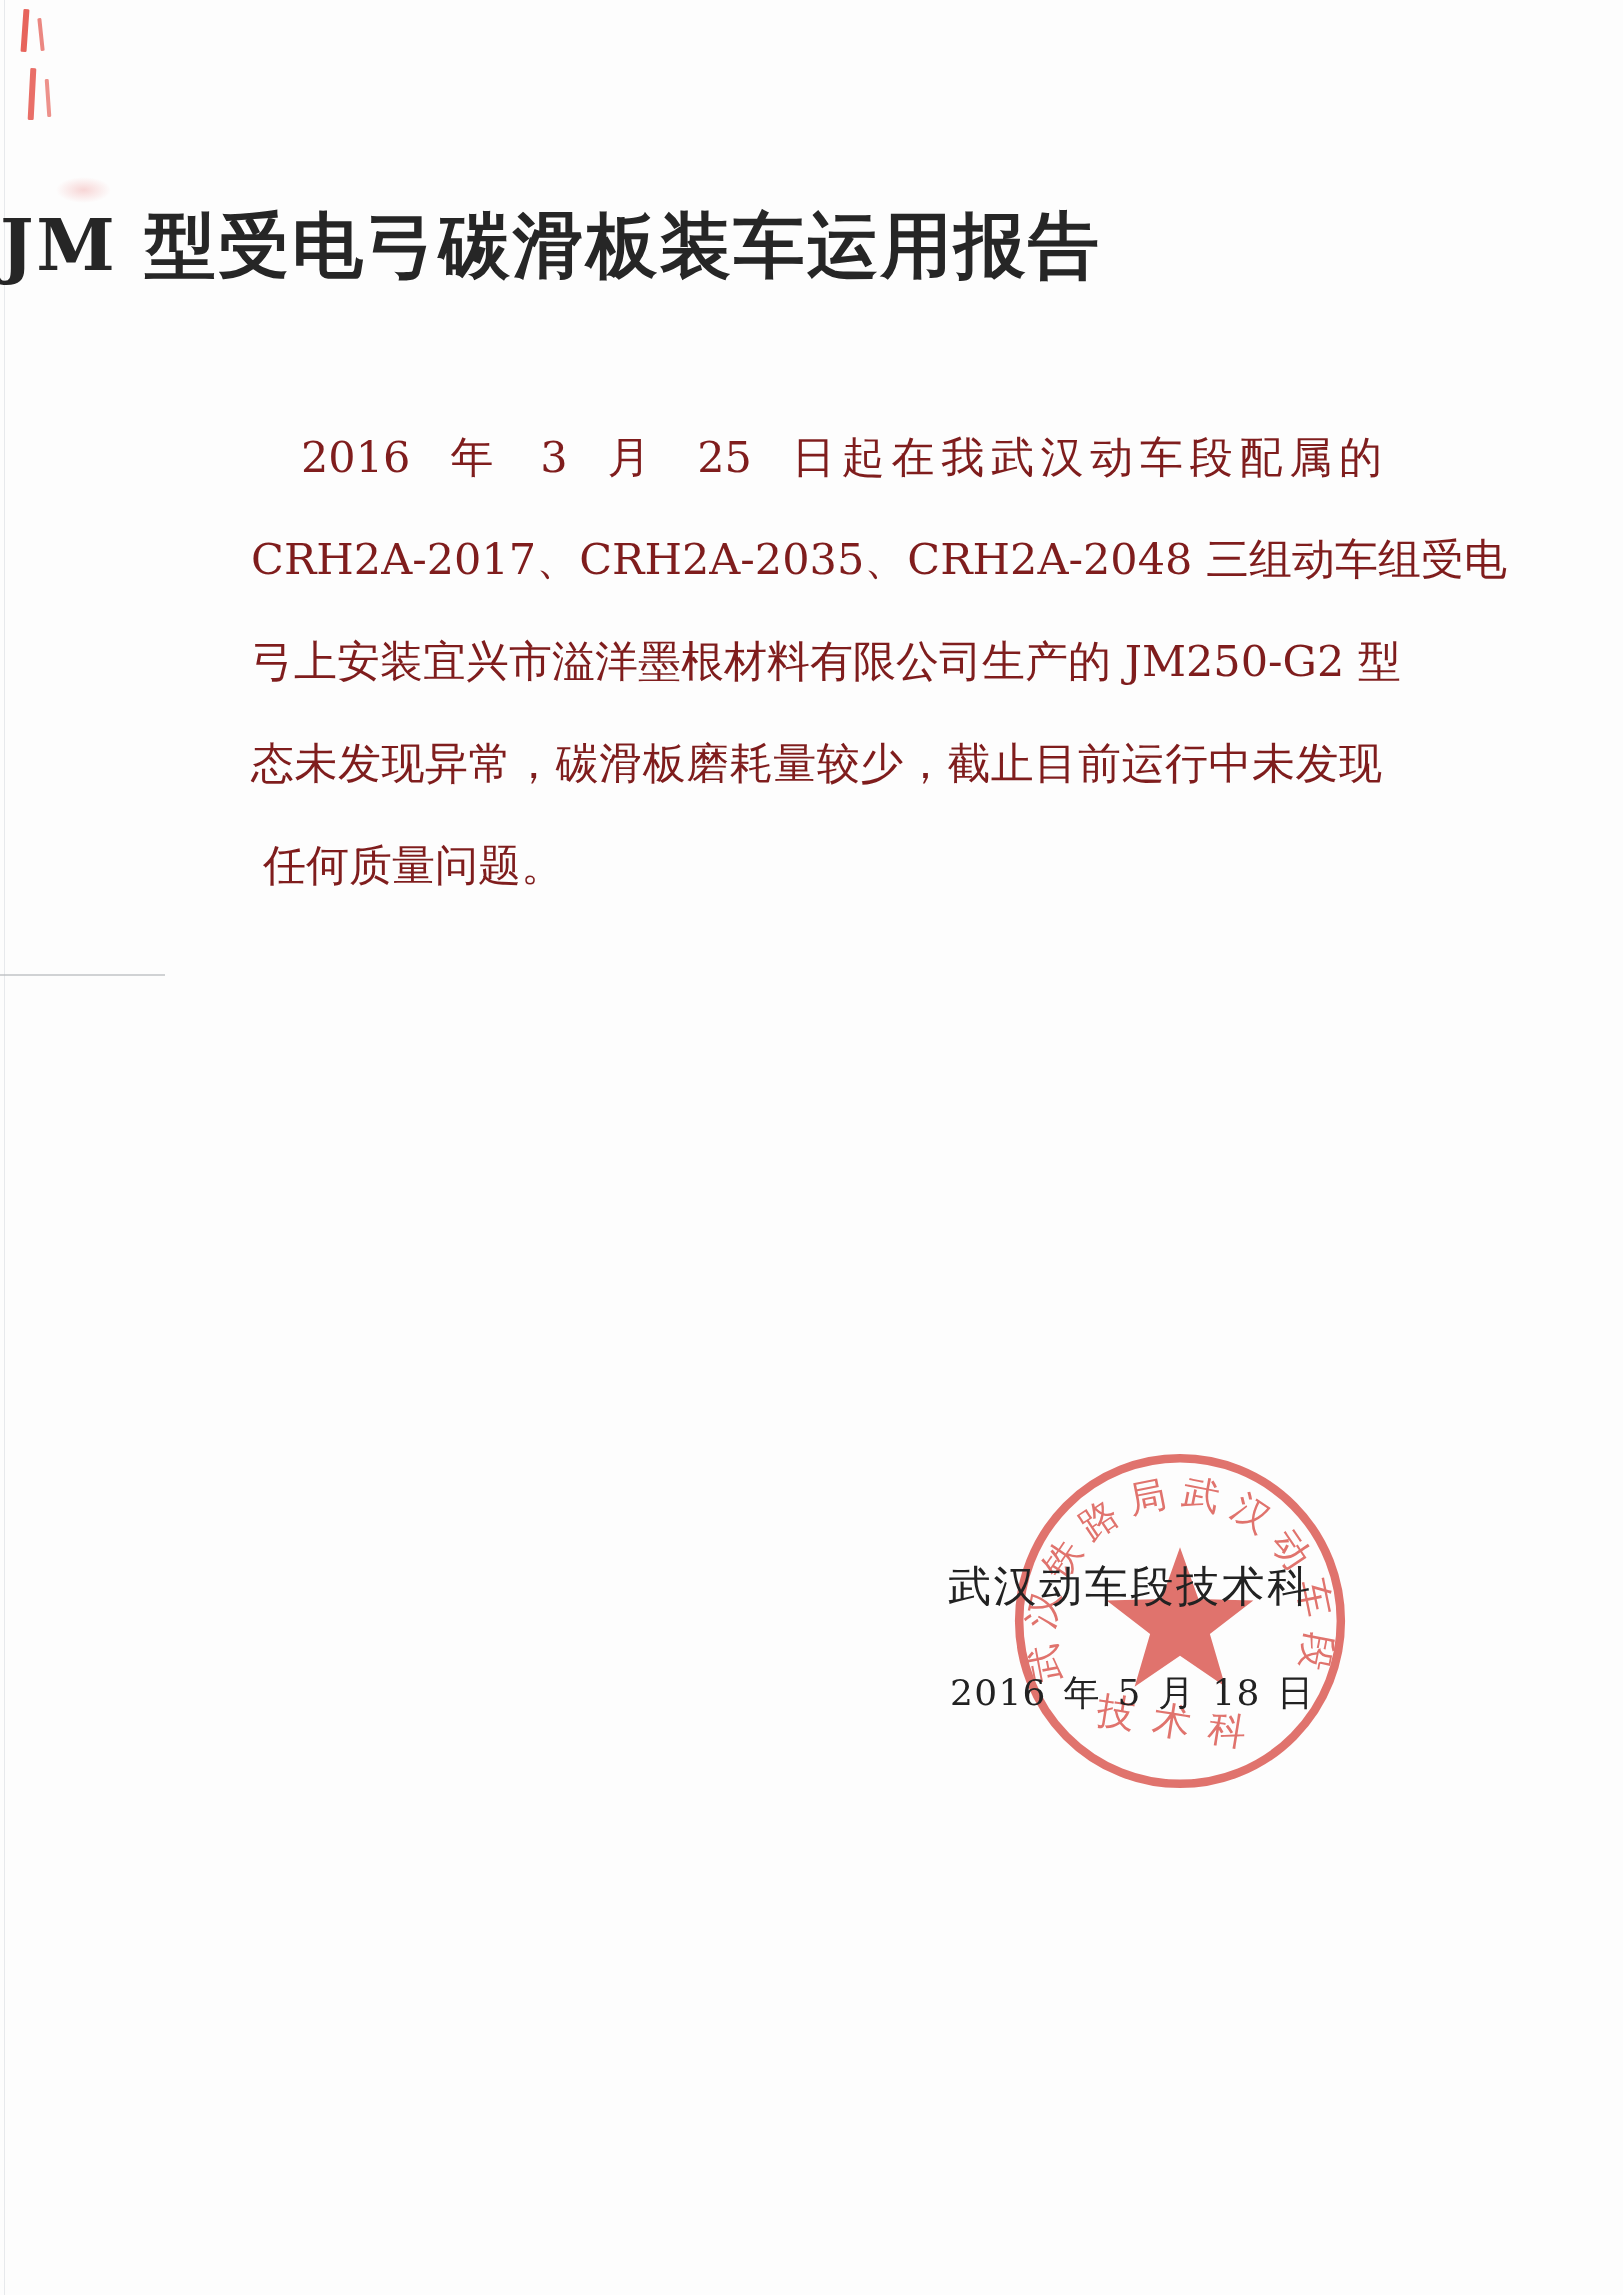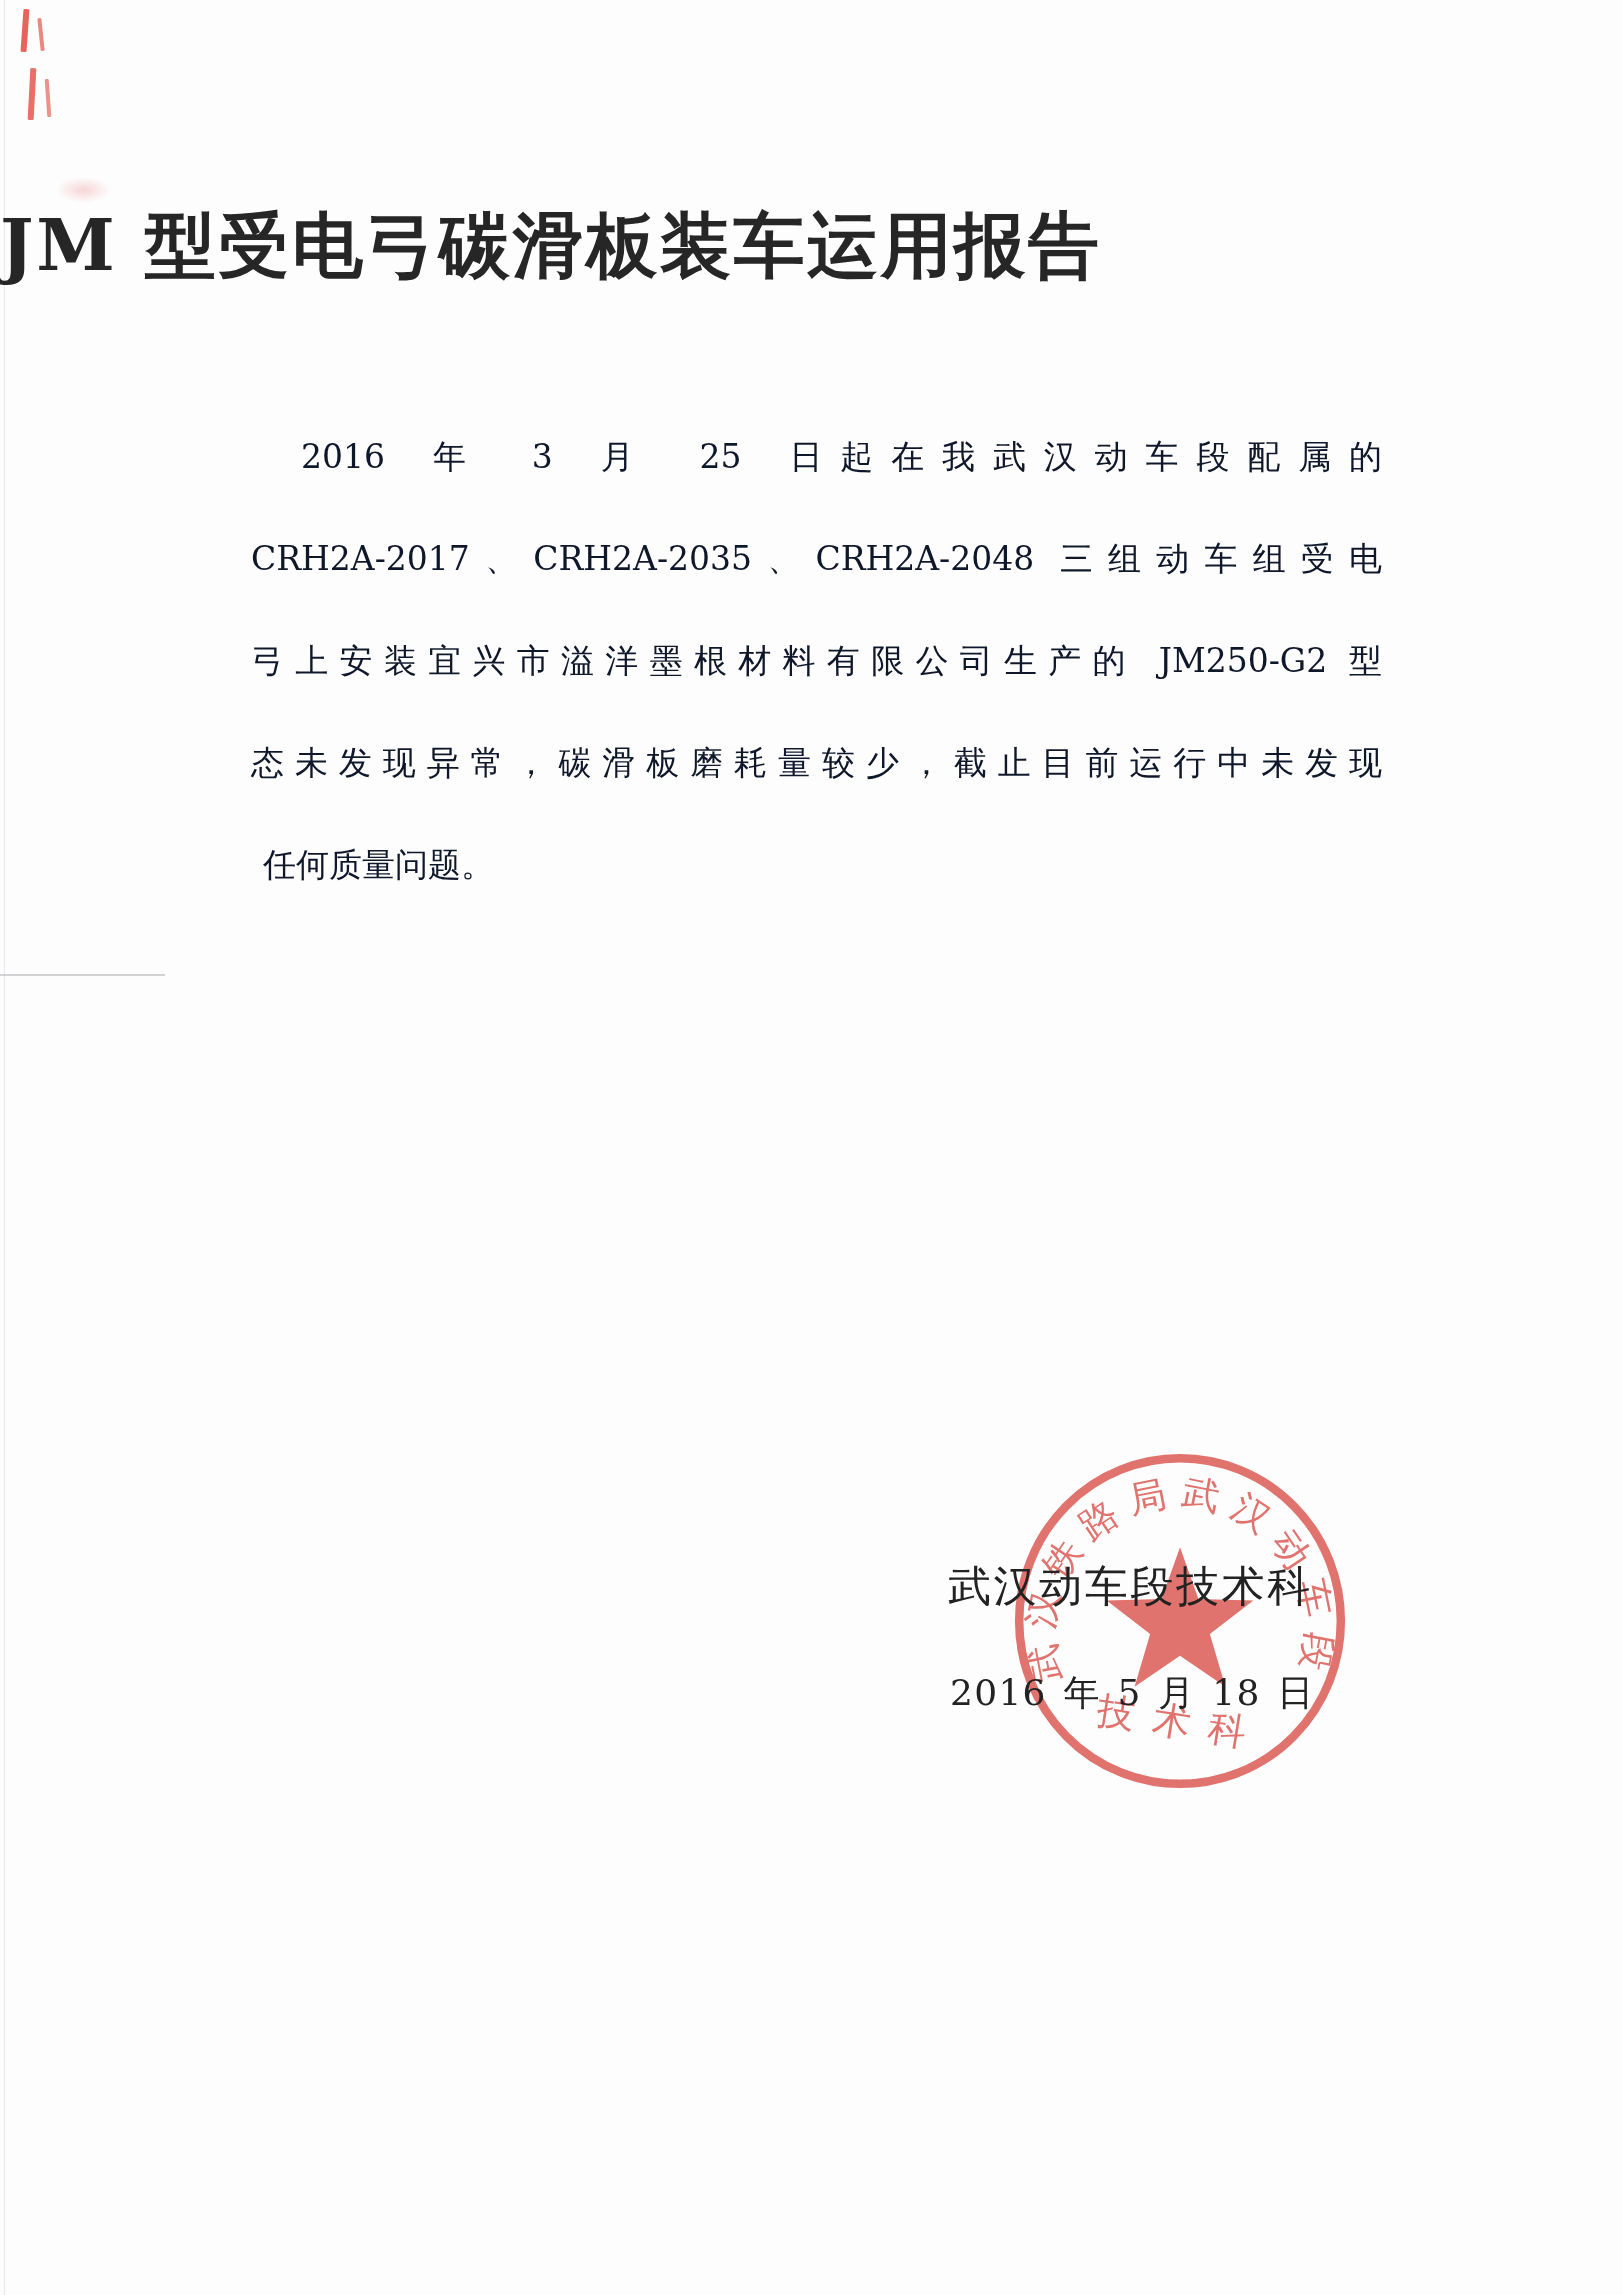--- a/index.html
+++ b/index.html
@@ -34,23 +34,23 @@
     position:absolute;left:0;top:196px;width:1623px;height:98px;
     line-height:98px;text-align:left;
     font-size:71px;font-weight:bold;letter-spacing:2.6px;
     color:#262626;
   }
   
   .body-block{
     position:absolute;left:251px;top:406px;width:1131px;
   }
   .line{
-    height:102px;line-height:102px;font-size:33px;
+    height:102px;line-height:102px;font-size:43px;
     text-align:justify;text-align-last:justify;text-justify:inter-character;
-    white-space:nowrap;color:#0f172a;
+    white-space:nowrap;color:#7f1d1d;
   }
   .line.first{text-indent:50px;word-spacing:19.6px;}
   .line.last{text-align-last:left;margin-left:12px;}
   
   .sig-block{position:absolute;z-index:3;color:#222;}
   .sig-name{
     left:948px;top:1542px;width:380px;height:88px;line-height:88px;
     font-size:43px;letter-spacing:2.6px;white-space:nowrap;
   }
   .sig-date{

